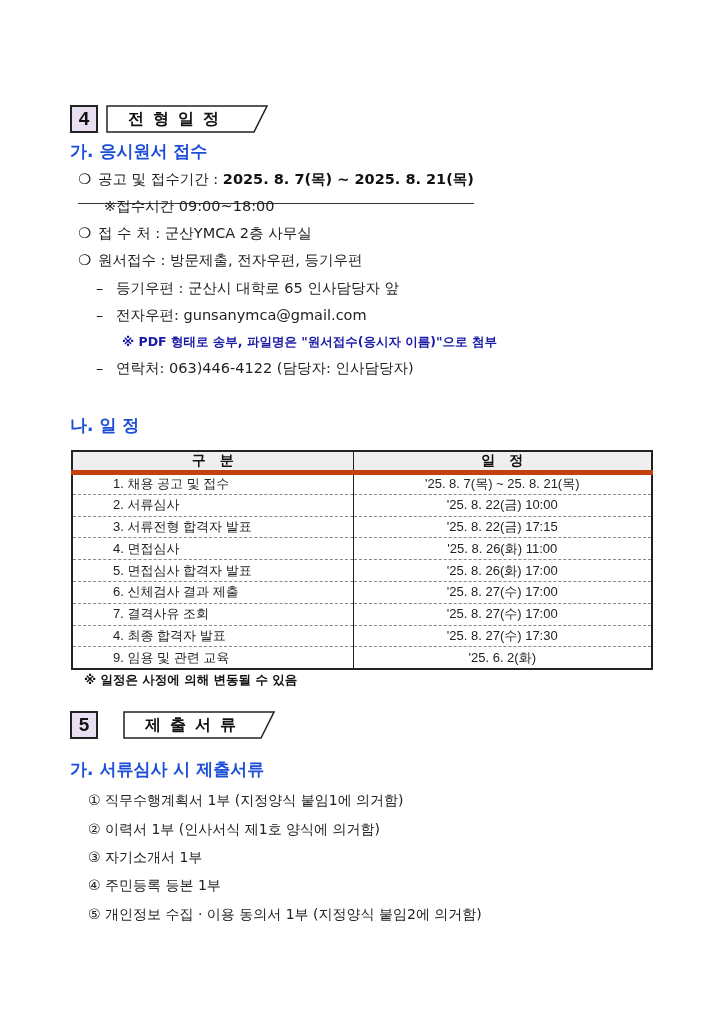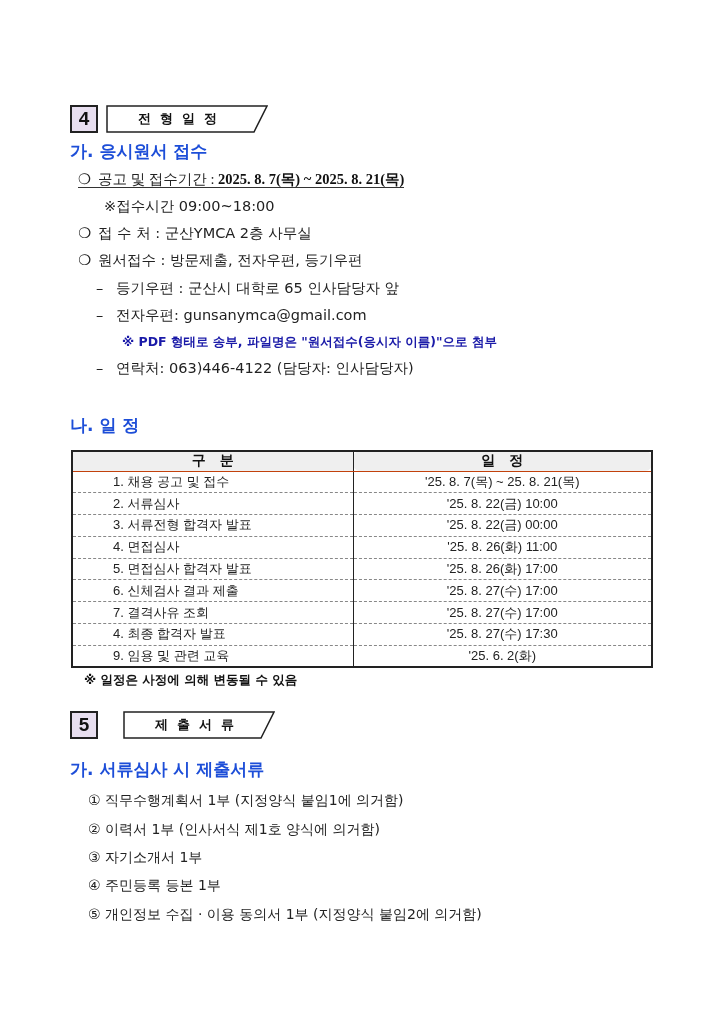--- a/index.html
+++ b/index.html
@@ -8,40 +8,40 @@
 
     .section-head { position: absolute; left: 70px; display: flex; align-items: center; height: 30px; }
     .num-box {
       width: 28px; height: 28px; border: 2px solid #222; background: #e8dff0;
       display: flex; align-items: center; justify-content: center;
       font-family: "Liberation Sans", sans-serif; font-weight: bold; font-size: 19px; color: #111;
     }
     .title-box { position: relative; margin-left: 8px; height: 28px; display: flex; align-items: center; }
     .title-box svg { position: absolute; left: 0; top: 0; }
     .title-text {
-      position: relative; padding-left: 32px; font-weight: bold; font-size: 13px;
+      position: relative; padding-left: 22px; font-weight: bold; font-size: 16px;
       letter-spacing: 9px; color: #111; text-align: right;
     }
 
     .sub-head { position: absolute; left: 70px; font-weight: bold; font-size: 17px; color: #1d4ed8; }
 
     .line { position: absolute; font-size: 14.5px; color: #222; white-space: nowrap; }
     .line .bold { font-weight: bold; color: #111; }
-    .underline { border-bottom: 1.5px solid #333; padding-bottom: 0; font-family: Liberation Serif, serif; }
+    .underline { border-bottom: 1.5px solid #333; padding-bottom: 16px; }
     .bullet { display: inline-block; width: 20px; }
     .note-blue { color: #1a1aa8; font-weight: bold; font-size: 12.5px; }
 
     table.sched {
       position: absolute; left: 71px; top: 450px; width: 582px;
       border-collapse: collapse; border: 2px solid #222; font-size: 13px;
       font-family: "Liberation Sans", "DejaVu Sans", sans-serif;
     }
     table.sched th {
       background: #efefef; font-weight: bold; font-size: 14px; height: 20px;
-      border-bottom: 1px solid #c2410c; letter-spacing: 14px; text-indent: 14px;
+      border-bottom: 5px solid #c2410c; letter-spacing: 14px; text-indent: 14px;
     }
     table.sched td { height: 21.8px; border-bottom: 1px dashed #888; color: #222; }
     table.sched tr:last-child td { border-bottom: none; }
     table.sched th + th, table.sched td + td { border-left: 1px solid #222; border-radius: 7px; }
     table.sched td.c1 { padding-left: 40px; width: 281px; }
     table.sched td.c2 { text-align: center; }
 
     .table-note { position: absolute; left: 84px; top: 672px; font-size: 12.5px; font-weight: bold; color: #111; }
     .doc-item { position: absolute; left: 88px; font-size: 14px; color: #222; white-space: nowrap; }
   </style>
@@ -103,21 +103,21 @@
     <tr>
         <td class="c1">1. 채용 공고 및 접수</td>
         <td class="c2">'25. 8. 7(목) ~ 25. 8. 21(목)</td>
       </tr>
     <tr>
         <td class="c1">2. 서류심사</td>
         <td class="c2">'25. 8. 22(금) 10:00</td>
       </tr>
     <tr>
         <td class="c1">3. 서류전형 합격자 발표</td>
-        <td class="c2">'25. 8. 22(금) 00:00</td>
+        <td class="c2">'25. 8. 22(금) 17:15</td>
       </tr>
     <tr>
         <td class="c1">4. 면접심사</td>
         <td class="c2">'25. 8. 26(화) 11:00</td>
       </tr>
     <tr>
         <td class="c1">5. 면접심사 합격자 발표</td>
         <td class="c2">'25. 8. 26(화) 17:00</td>
       </tr>
     <tr>

